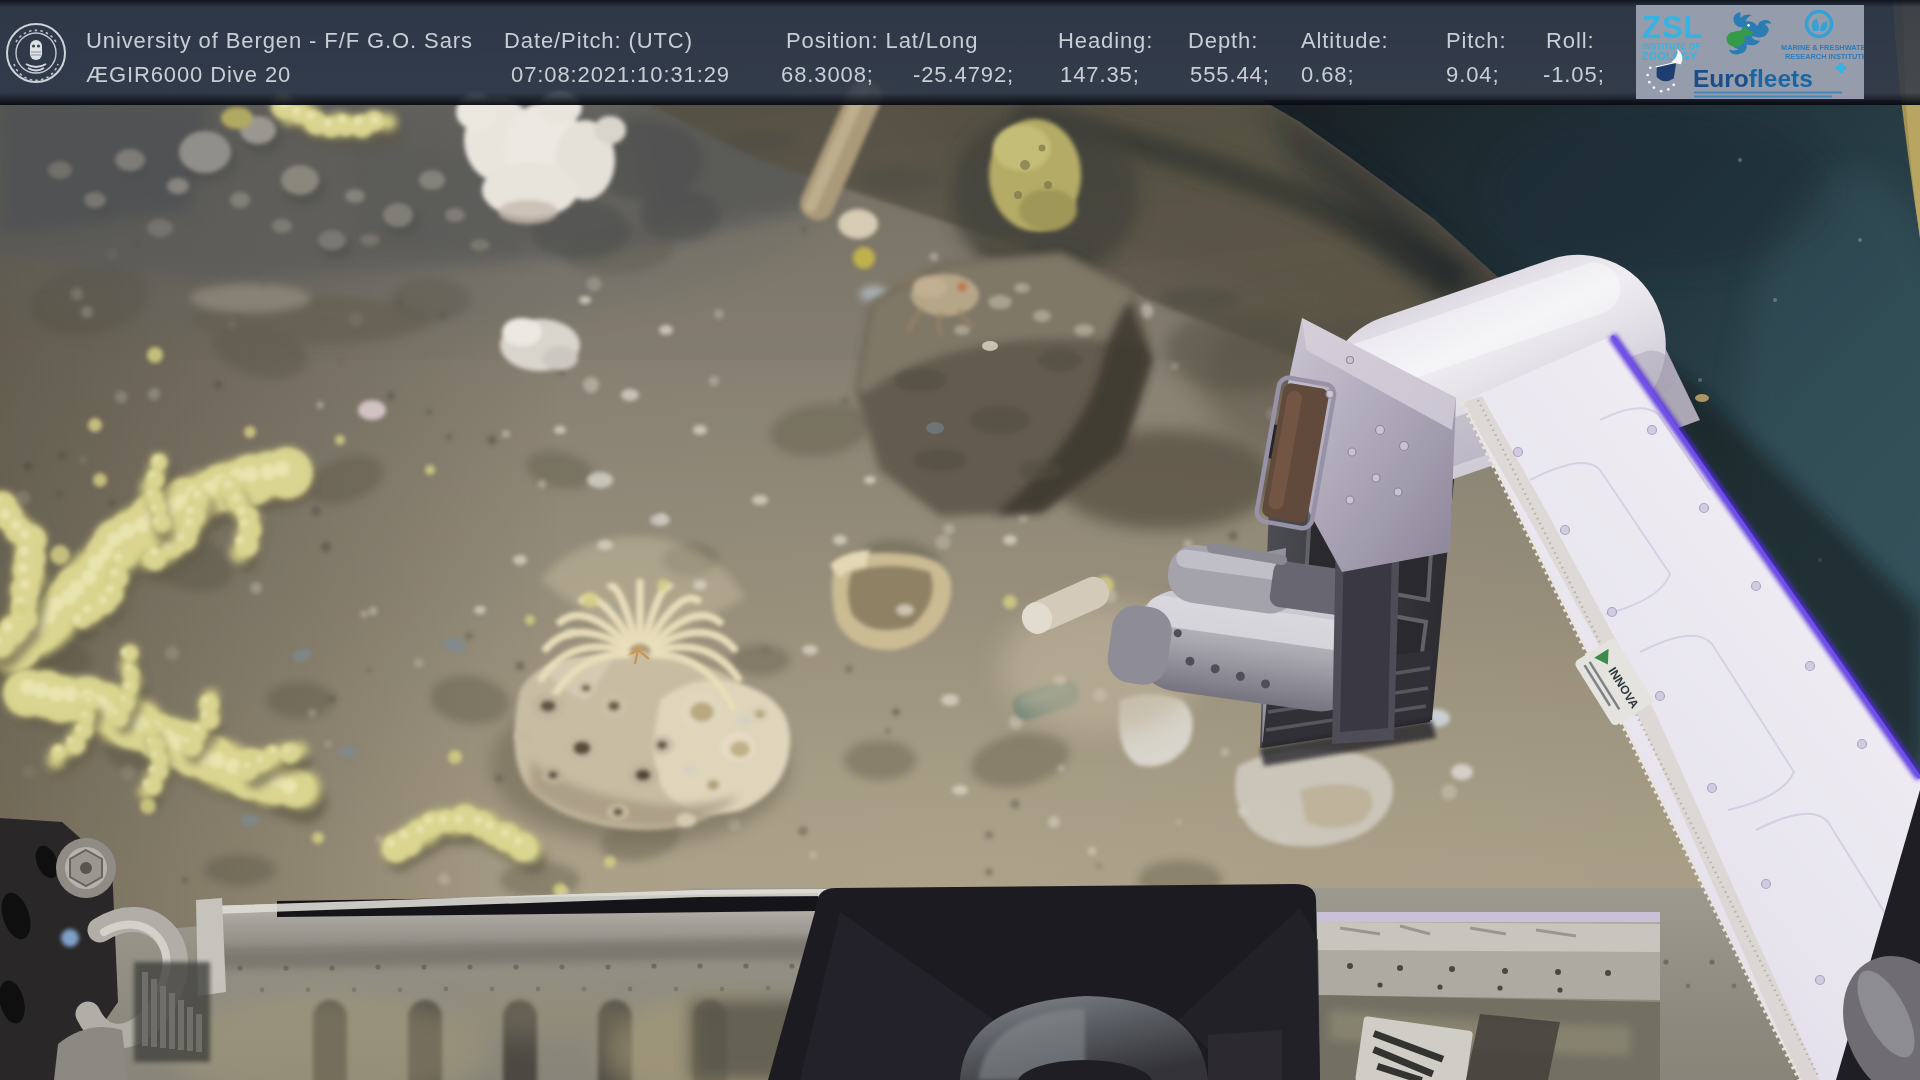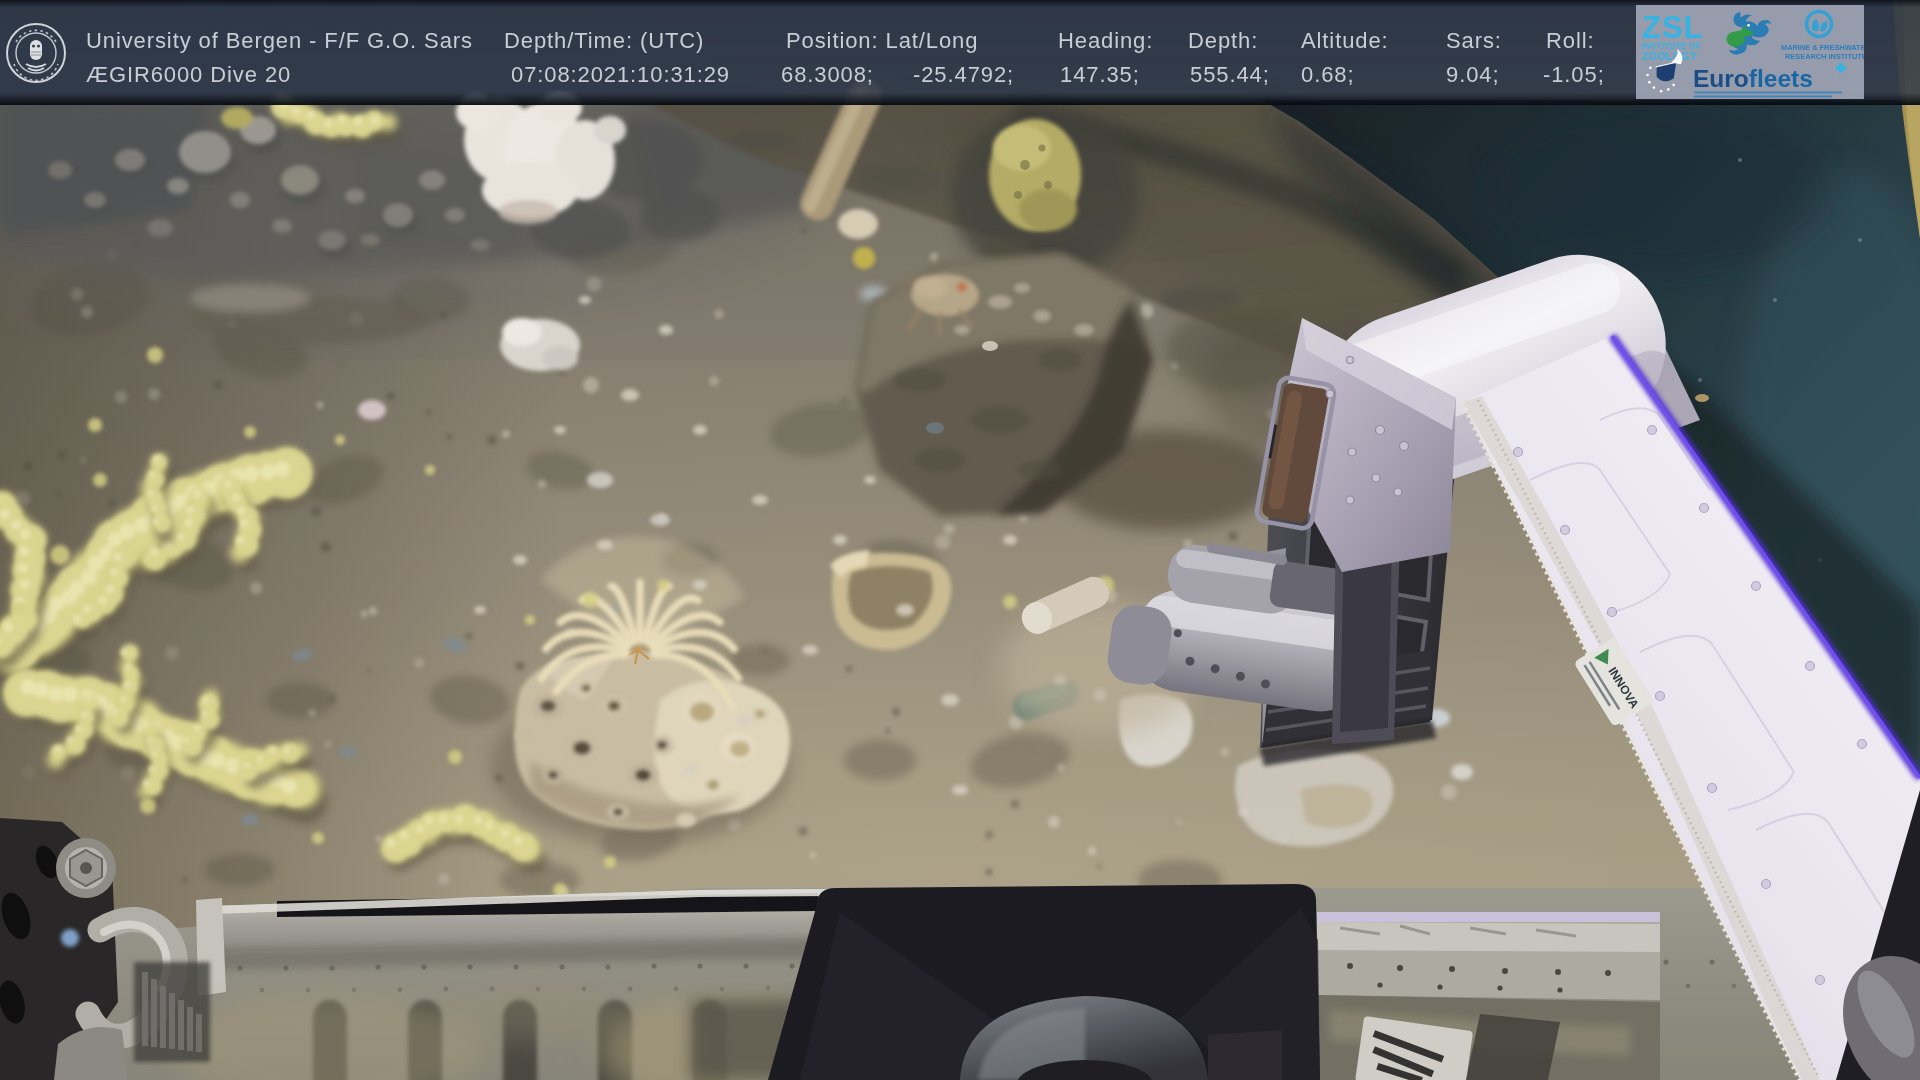--- a/index.html
+++ b/index.html
@@ -1666,26 +1666,26 @@
 <ellipse cx="1886" cy="1014" rx="20" ry="48" transform="rotate(-28 1886 1014)" fill="#8e8c92"></ellipse>
 </g>
 <path d="M1893,0 L1920,0 L1920,238 Q1908,160 1900,90 Q1895,40 1893,0 Z" fill="#a5924f"></path>
 <path d="M1903,0 L1920,0 L1920,238 Q1910,170 1905,90 Z" fill="#c0ab62" opacity="0.8"></path>
 
 <rect width="1920" height="1080" fill="url(#grain)" opacity="0.22"></rect>
 <rect width="1920" height="1080" fill="#96a2b8" opacity="0.05"></rect>
 </svg>
 <div id="bar">
 <span class="t" style="left:86px;top:28px">University of Bergen - F/F G.O. Sars</span>
-<span class="t" style="left:504px;top:28px">Depth/Time: (UTC)</span>
+<span class="t" style="left:504px;top:28px">Date/Pitch: (UTC)</span>
 <span class="t" style="left:786px;top:28px">Position: Lat/Long</span>
 <span class="t" style="left:1058px;top:28px">Heading:</span>
 <span class="t" style="left:1188px;top:28px">Depth:</span>
 <span class="t" style="left:1301px;top:28px">Altitude:</span>
-<span class="t" style="left:1446px;top:28px">Sars:</span>
+<span class="t" style="left:1446px;top:28px">Pitch:</span>
 <span class="t" style="left:1546px;top:28px">Roll:</span>
 <span class="t" style="left:86px;top:62px">ÆGIR6000 Dive 20</span>
 <span class="t" style="left:511px;top:62px">07:08:2021:10:31:29</span>
 <span class="t" style="left:781px;top:62px">68.3008;</span>
 <span class="t" style="left:913px;top:62px">-25.4792;</span>
 <span class="t" style="left:1060px;top:62px">147.35;</span>
 <span class="t" style="left:1190px;top:62px">555.44;</span>
 <span class="t" style="left:1301px;top:62px">0.68;</span>
 <span class="t" style="left:1446px;top:62px">9.04;</span>
 <span class="t" style="left:1543px;top:62px">-1.05;</span>

